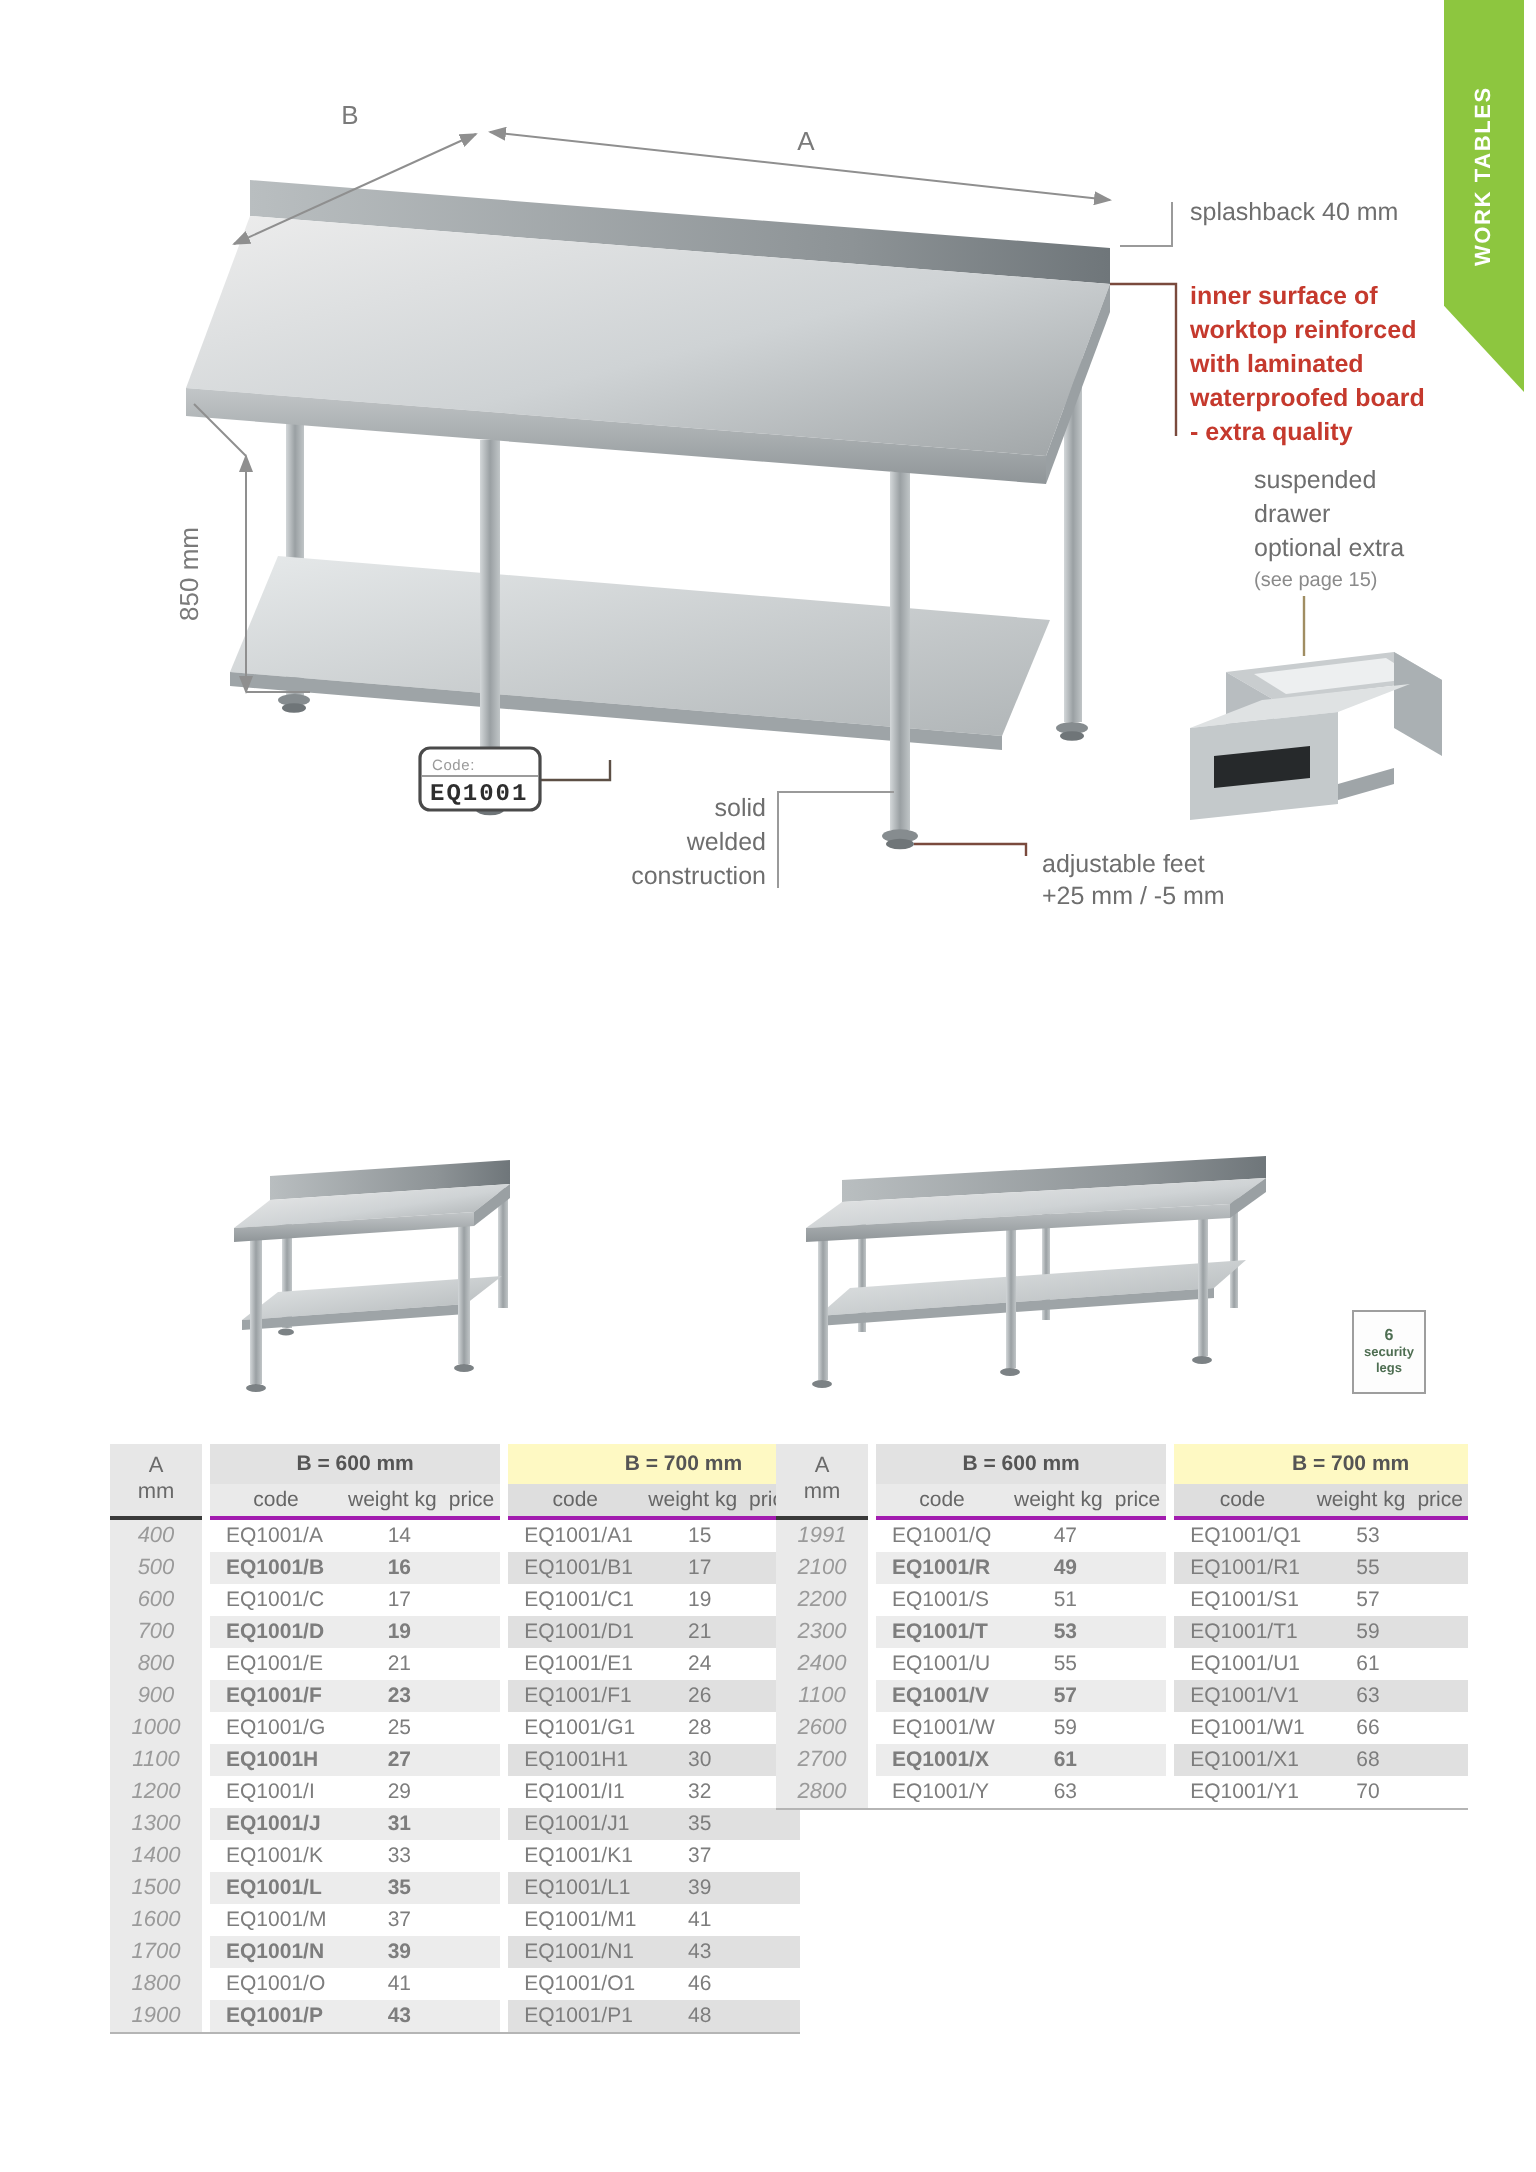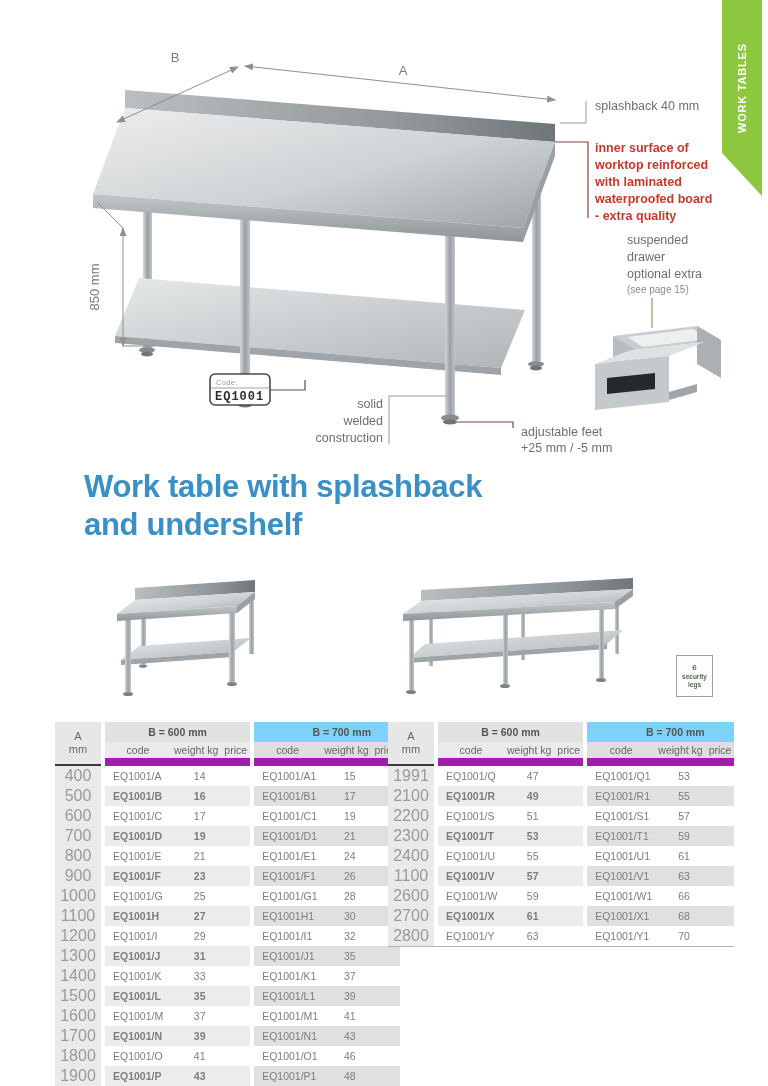--- a/index.html
+++ b/index.html
@@ -52,24 +52,24 @@
         font-size:10.5px;color:#7d7d7d;table-layout:fixed;}
   .spec-left{left:55px;top:722px;}
   .spec-right{left:388px;top:722px;}
   .spec th,.spec td{padding:1px 3px;height:14px;font-weight:400;overflow:hidden;white-space:nowrap;}
   .spec col.ca{width:46px;} .spec col.cgap{width:4px;}
   .spec col.cc{width:66px;} .spec col.cw{width:44px;} .spec col.cp{width:26px;}
   .spec .gap{background:#fff;padding:0;}
   .spec th.a{background:#e7e7e7;color:#6a6a6a;text-align:center;vertical-align:middle;
              border-bottom:2px solid #3a3a3a;font-size:11px;line-height:13px;}
   .spec th.grp{text-align:center;color:#555;font-weight:700;font-size:10.5px;height:18px;margin-top:37px;}
-  .spec th.g1h{background:#e2e2e2;} .spec th.g2h{background:#7dd3fc;padding-left:32px;}
-  .spec tr.sub th{color:#666;border-bottom:8px solid #a21caf;text-align:center;font-size:10.5px;}
+  .spec th.g1h{background:#e2e2e2;} .spec th.g2h{background:#fef9c3;padding-left:32px;}
+  .spec tr.sub th{color:#666;border-bottom:2px solid #a21caf;text-align:center;font-size:10.5px;}
   .spec tr.sub th.s1{background:#eaeaea;} .spec tr.sub th.s2{background:#dedede;}
-  .spec td.a{background:#eaeaea;color:#9a9a9a;text-align:center;font-size:16px;}
+  .spec td.a{background:#eaeaea;color:#9a9a9a;text-align:center;font-size:11px;font-style:italic;}
   .spec td.c{padding-left:8px;} .spec td.w{text-align:center;padding-left:10px;}
   .spec tr.shade td.g1{background:#ececec;font-weight:bold;}
   .spec tr.shade td.g2{background:#e0e0e0;}
   .spec tbody tr:last-child td{border-bottom:1.5px solid #b5b5b5;}
 </style>
 </head>
 <body>
 
 <div class="page">
 
@@ -188,24 +188,20 @@
     </g>
     <polyline class="call-gray" points="392,366 334,366 334,414"></polyline>
 
     <polyline class="call-brown" points="402,392 458,392 458,398"></polyline>
     <g>
       <text class="lbl" x="466" y="406">adjustable feet</text>
       <text class="lbl" x="466" y="422">+25 mm / -5 mm</text>
     </g>
   </svg>
 
-  <h1 class="title">
-    <span>Work table with splashback</span><br>
-    <span>and undershelf</span>
-  </h1>
 
   <svg class="thumb thumb-left" width="215" height="140" viewBox="0 0 215 140">
     <g>
       <rect x="36" y="30" width="5" height="62" fill="url(#gLeg)"></rect>
       <rect x="144" y="22" width="5" height="60" fill="url(#gLeg)"></rect>
       <polygon points="34,74 146,66 128,80 16,88" fill="url(#gShelf)"></polygon>
       <polygon points="16,88 128,80 128,85 16,93" fill="#9ea4a7"></polygon>
       <rect x="20" y="46" width="6" height="74" fill="url(#gLeg)"></rect>
       <rect x="124" y="38" width="6" height="72" fill="url(#gLeg)"></rect>
       <ellipse cx="23" cy="122" rx="5" ry="2" fill="#7c8285"></ellipse>

